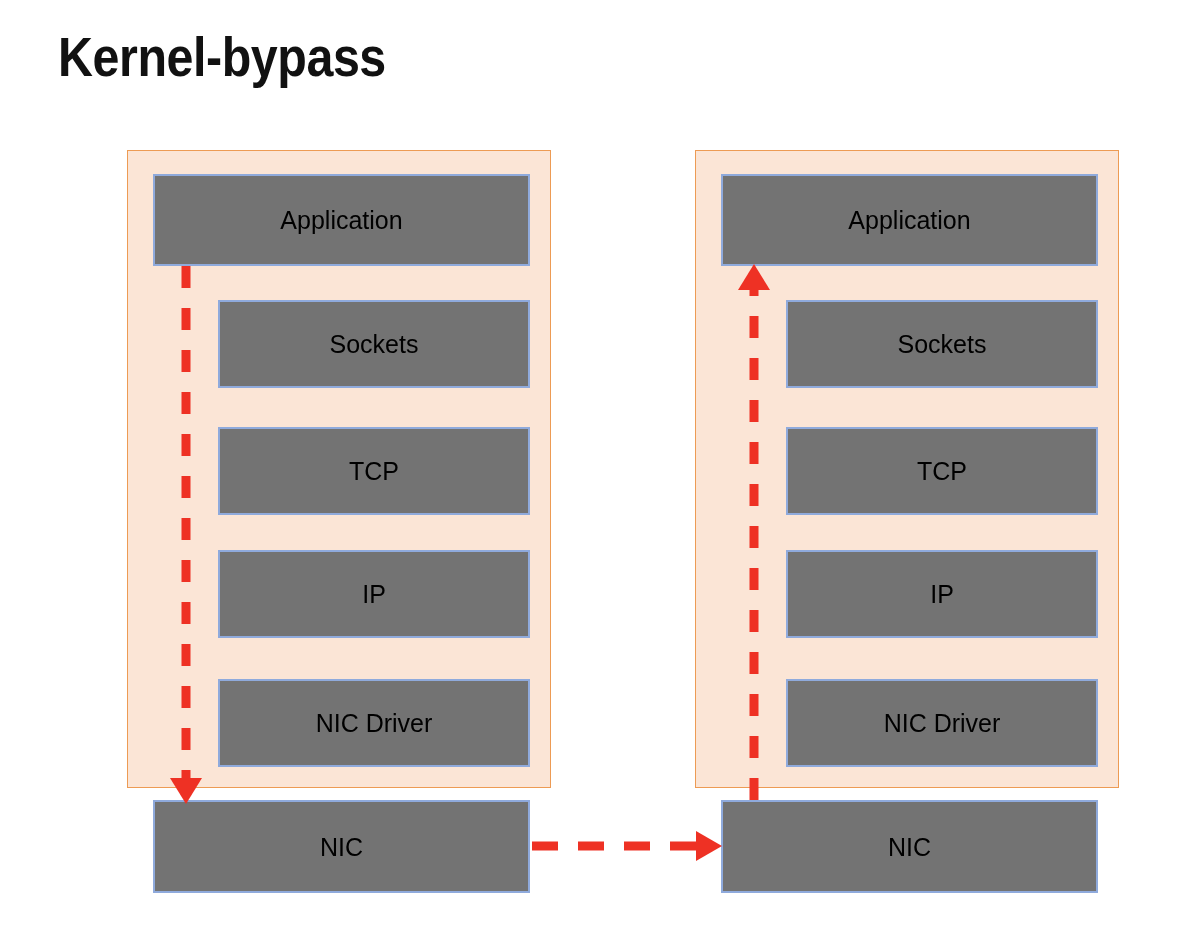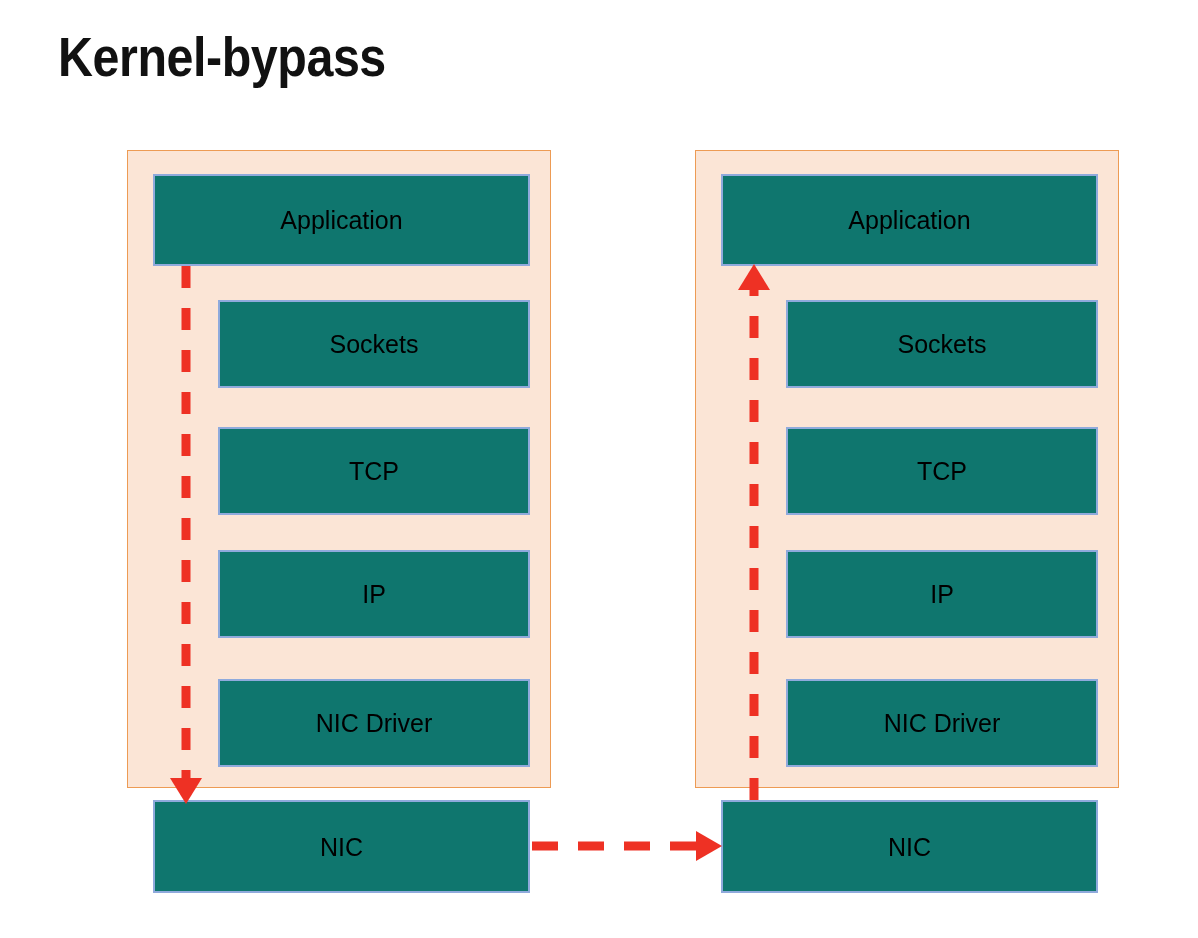--- a/index.html
+++ b/index.html
@@ -44,21 +44,21 @@
   .panel {
     position: absolute;
     background: #FBE5D6;
     border: 1.5px solid #ED9B54;
     box-sizing: border-box;
   }
 
   
   .box {
     position: absolute;
-    background: #0f766e;
+    background: #737373;
     border: 2px solid #8FAADC;
     box-sizing: border-box;
     display: flex;
     align-items: center;
     justify-content: center;
   }
   .box .box-label {
     font-family: "Liberation Sans", sans-serif;
     font-size: 25px;
     line-height: 28px;

